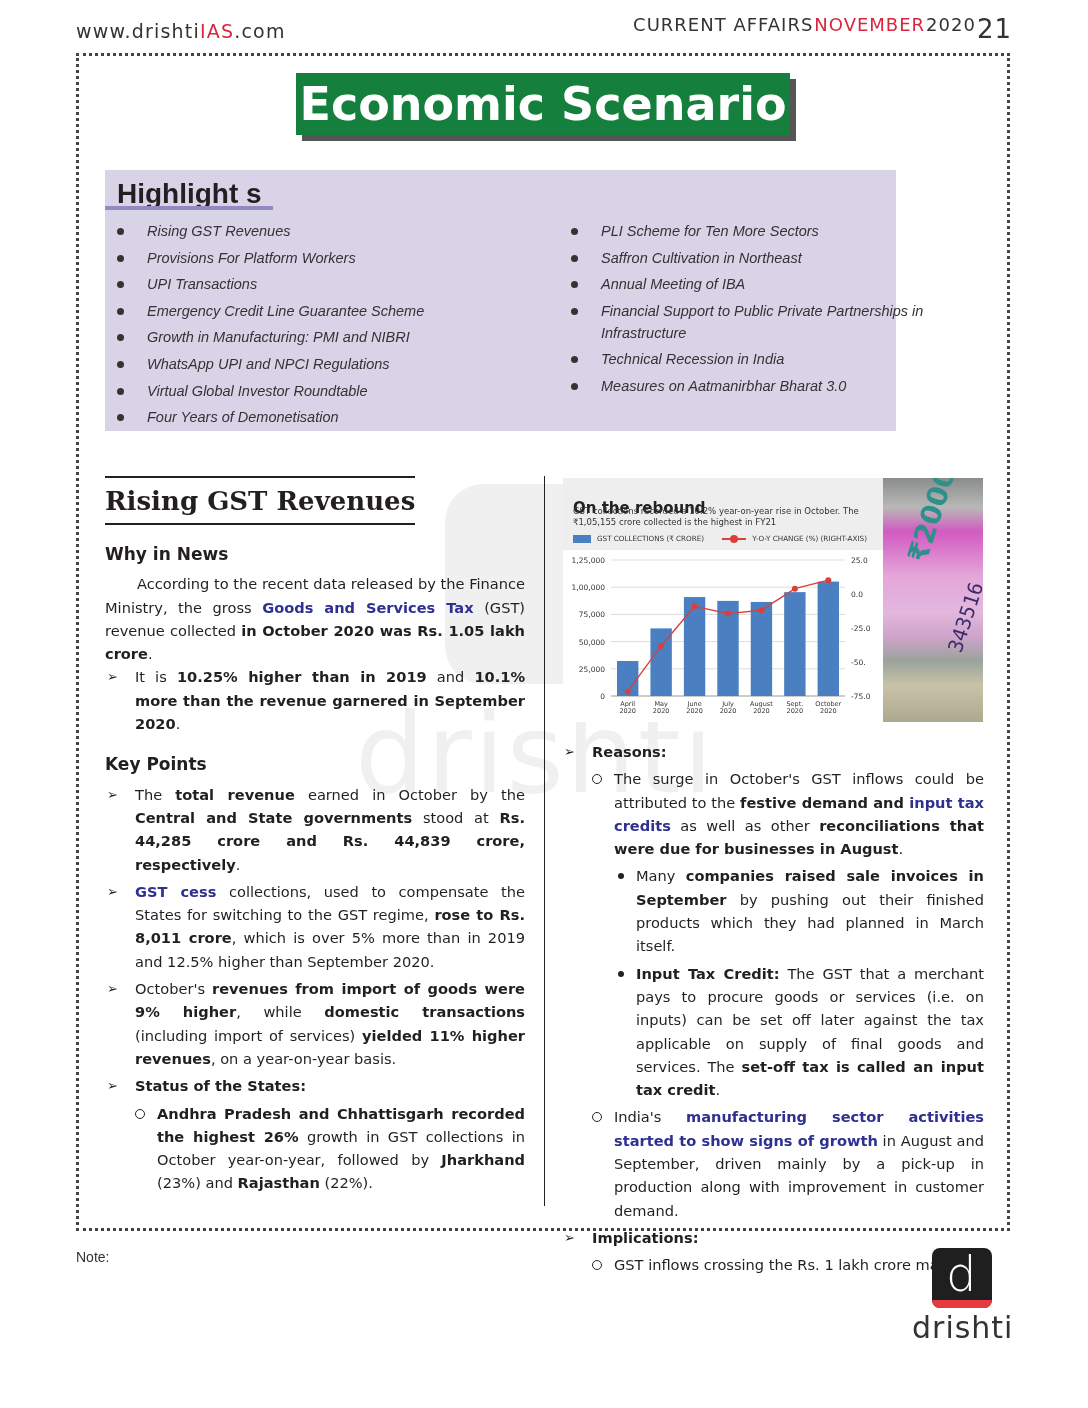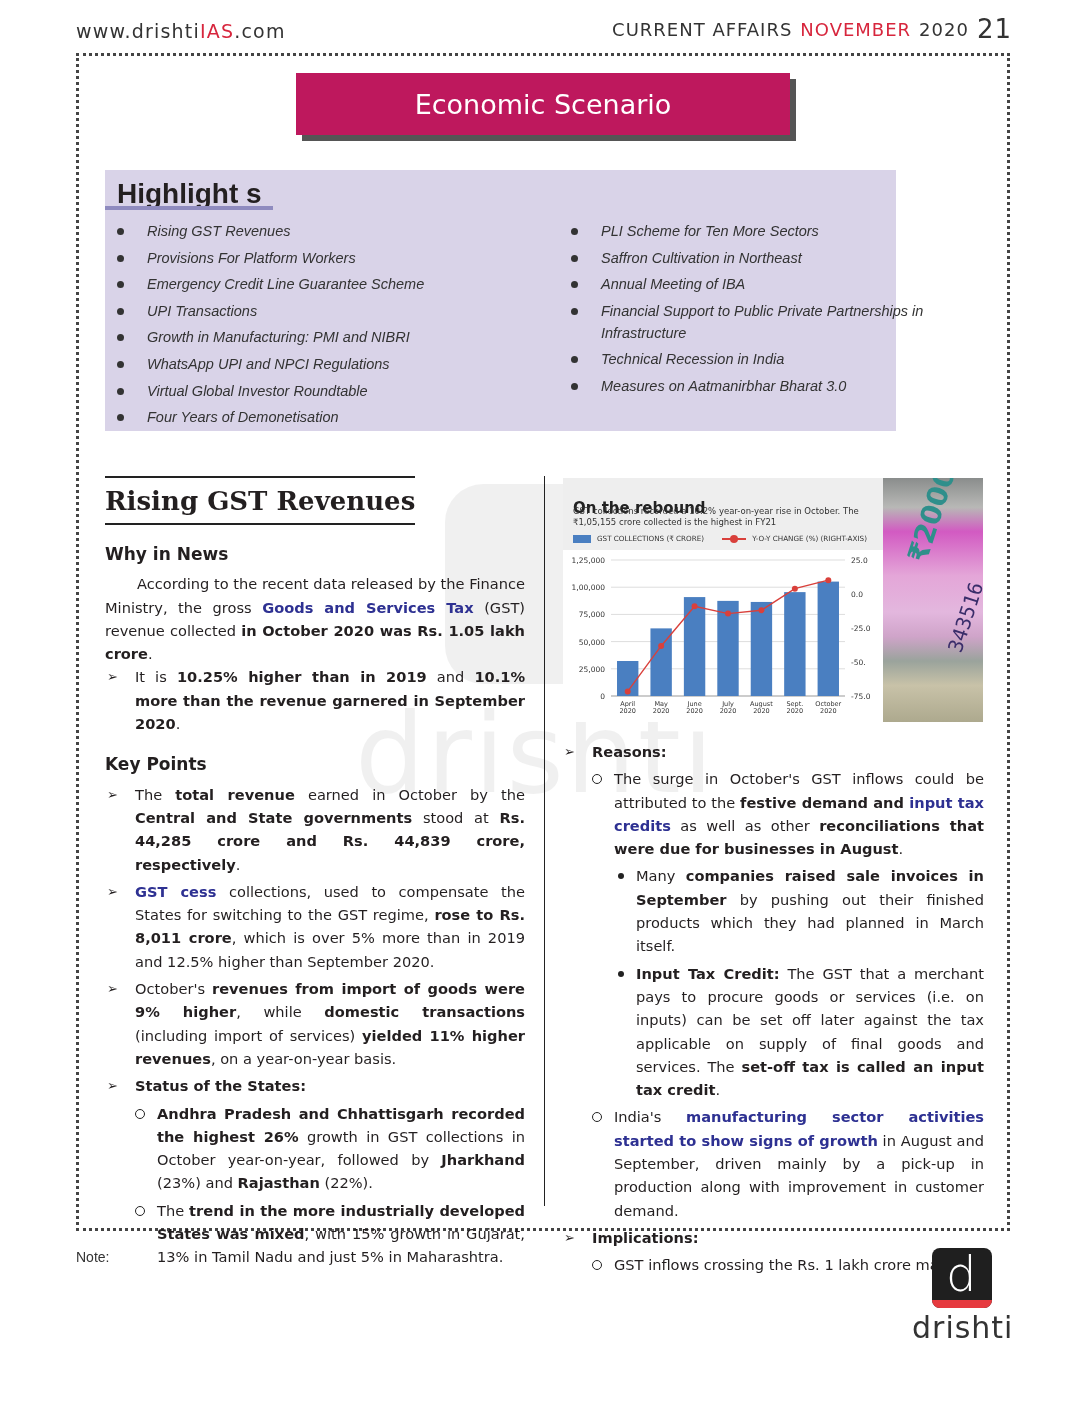--- a/index.html
+++ b/index.html
@@ -1,26 +1,26 @@
 <!DOCTYPE html>
 <html><head>
 <meta charset="utf-8">
 <style>
   html, body { margin: 0; padding: 0; background: #ffffff; }
   body { width: 1088px; height: 1408px; position: relative; overflow: hidden; font-family: "Liberation Sans", sans-serif; color: #231f20; }
 
   .header-site { position: absolute; left: 76px; top: 20px; font-size: 19px; letter-spacing: 1.2px; color: #333; font-family: "DejaVu Sans", sans-serif; }
   .header-site .accent { color: #d7263d; }
-  .header-right { position: absolute; right: 76px; top: 14px; font-size: 18px; letter-spacing: 1px; color: #333; font-family: "DejaVu Sans", sans-serif; display: flex; align-items: center; gap: 8px; }
+  .header-right { position: absolute; right: 76px; top: 14px; font-size: 18px; letter-spacing: 1px; color: #333; font-family: "DejaVu Sans", sans-serif; display: flex; align-items: flex-start; gap: 1px; }
   .header-right .month { color: #d7263d; }
   .header-right .page-num { font-size: 26px; color: #333; }
 
   .frame { position: absolute; left: 76px; top: 53px; width: 934px; height: 1178px; border: 3px dotted #444; box-sizing: border-box; }
 
-  .title-banner { position: absolute; left: 296px; top: 73px; width: 494px; height: 62px; background: #be185d; color: #fff; display: flex; align-items: center; justify-content: center; font-family: "DejaVu Sans", sans-serif; font-weight: normal; font-size: 27px; box-shadow: 6px 6px 0 #555; }
+  .title-banner { position: absolute; left: 296px; top: 73px; width: 494px; height: 62px; background: #15803d; color: #fff; display: flex; align-items: center; justify-content: center; font-family: "DejaVu Sans", sans-serif; font-weight: bold; font-size: 46px; box-shadow: 6px 6px 0 #555; }
 
   .highlights { position: absolute; left: 105px; top: 170px; width: 791px; height: 261px; background: #d9d3e8; }
   .highlights-title { position: absolute; left: 12px; top: 8px; font-size: 28px; font-weight: bold; color: #231f20; font-family: "Liberation Sans", sans-serif; }
   .highlights-underline { position: absolute; left: 0; top: 36px; width: 168px; height: 4px; background: #8f8bbf; }
   .hl-list { position: absolute; list-style: none; margin: 0; padding: 0; }
   .hl-list.left { left: 12px; top: 50px; width: 420px; }
   .hl-list.right { left: 466px; top: 50px; width: 400px; }
   .hl-list li { position: relative; padding-left: 30px; font-style: italic; font-size: 14.5px; color: #333; line-height: 22px; margin-bottom: 4.6px; }
   .hl-list li .bullet { position: absolute; left: 0; top: 8px; width: 7px; height: 7px; border-radius: 50%; background: #333; }
 
@@ -92,22 +92,22 @@
 <div class="watermark-text">drishti</div>
 
 <div class="title-banner">Economic Scenario</div>
 
 <div class="highlights">
   <div class="highlights-title">Highlight s</div>
   <div class="highlights-underline"></div>
   <ul class="hl-list left">
     <li><span class="bullet"></span><span>Rising GST Revenues</span></li>
     <li><span class="bullet"></span><span>Provisions For Platform Workers</span></li>
+    <li><span class="bullet"></span><span>UPI Transactions</span></li>
     <li><span class="bullet"></span><span>Emergency Credit Line Guarantee Scheme</span></li>
-    <li><span class="bullet"></span><span>UPI Transactions</span></li>
     <li><span class="bullet"></span><span>Growth in Manufacturing: PMI and NIBRI</span></li>
     <li><span class="bullet"></span><span>WhatsApp UPI and NPCI Regulations</span></li>
     <li><span class="bullet"></span><span>Virtual Global Investor Roundtable</span></li>
     <li><span class="bullet"></span><span>Four Years of Demonetisation</span></li>
   </ul>
   <ul class="hl-list right">
     <li><span class="bullet"></span><span>PLI Scheme for Ten More Sectors</span></li>
     <li><span class="bullet"></span><span>Saffron Cultivation in Northeast</span></li>
     <li><span class="bullet"></span><span>Annual Meeting of IBA</span></li>
     <li><span class="bullet"></span><span>Financial Support to Public Private Partnerships in Infrastructure</span></li>
@@ -125,21 +125,20 @@
   </ul>
 
   <div class="sub-title">Key Points</div>
   <ul class="arrow-list">
     <li><span class="arrow">➢</span><span>The </span><b>total revenue</b><span> earned in October by the </span><b>Central and State governments</b><span> stood at </span><b>Rs. 44,285 crore and Rs. 44,839 crore, respectively</b><span>.</span></li>
     <li><span class="arrow">➢</span><span class="hl">GST cess</span><span> collections, used to compensate the States for switching to the GST regime, </span><b>rose to Rs. 8,011 crore</b><span>, which is over 5% more than in 2019 and 12.5% higher than September 2020.</span></li>
     <li><span class="arrow">➢</span><span>October's </span><b>revenues from import of goods were 9% higher</b><span>, while </span><b>domestic transactions</b><span> (including import of services) </span><b>yielded 11% higher revenues</b><span>, on a year-on-year basis.</span></li>
     <li><span class="arrow">➢</span><b>Status of the States:</b>
       <ul class="circle-list">
         <li><span class="circ"></span><b>Andhra Pradesh and Chhattisgarh recorded the highest 26%</b><span> growth in GST collections in October year-on-year, followed by </span><b>Jharkhand</b><span> (23%) and </span><b>Rajasthan</b><span> (22%).</span></li>
-        <li><span class="circ"></span><span>The </span><b>trend in the more industrially developed States was mixed</b><span>, with 15% growth in Gujarat, 13% in Tamil Nadu and just 5% in Maharashtra.</span></li>
       </ul>
     </li>
   </ul>
 </div>
 
 <div class="divider-v"></div>
 
 <div class="chart-box">
   <div class="chart-head">
     <div class="chart-title">On the rebound</div>

